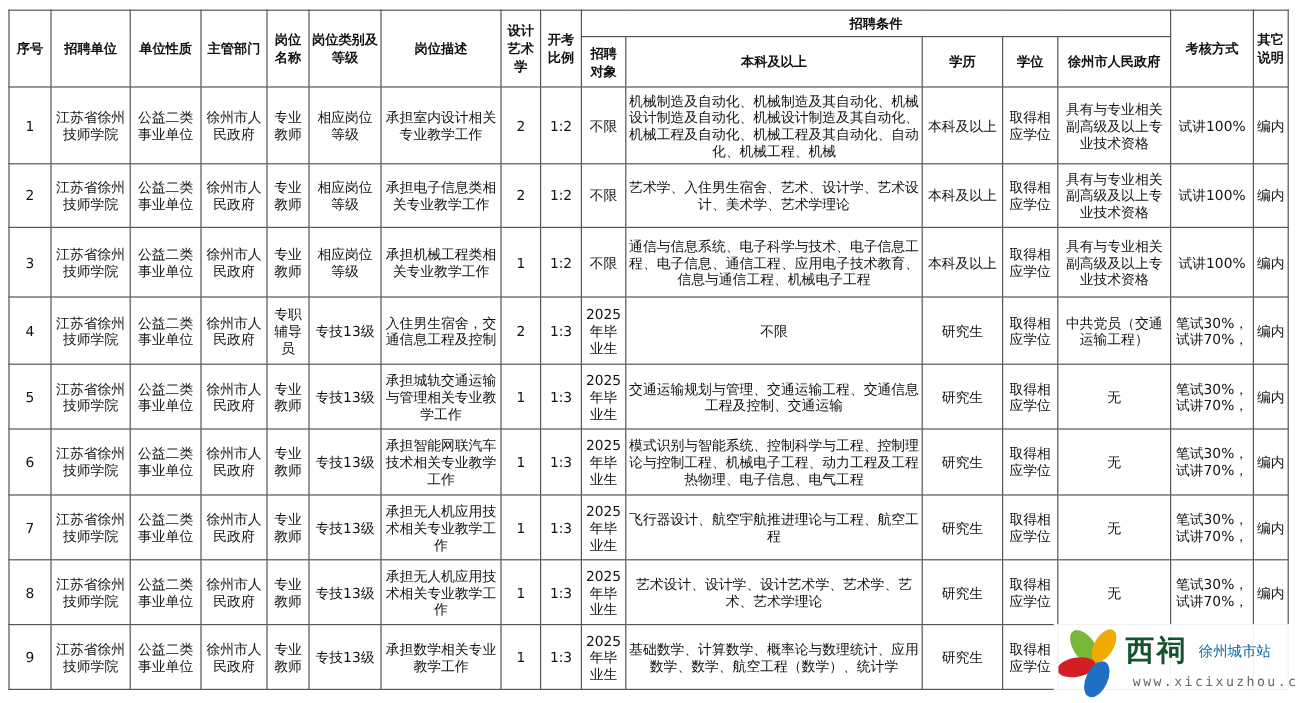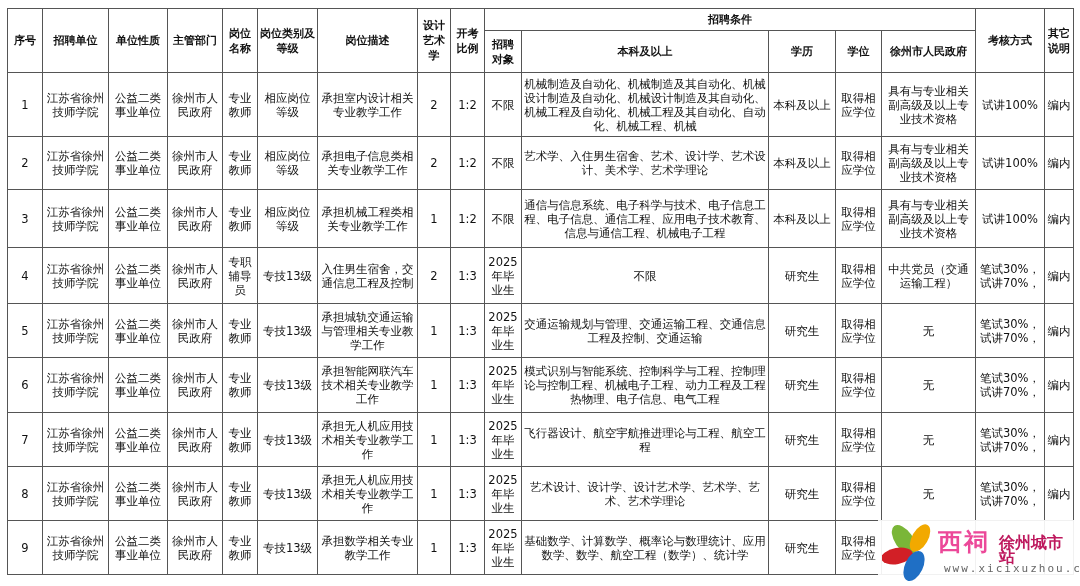--- a/index.html
+++ b/index.html
@@ -12,23 +12,23 @@
          font-weight: normal; overflow: hidden; }
   table.recruit th { font-weight: bold; font-size: 11px; line-height: 15px; }
   table.recruit tr.h1 { height: 22px; }
   table.recruit tr.h2 { height: 42px; }
   .major { text-align: center; font-size: 11.5px; }
   .small { font-size: 10.5px; }
   .watermark { position: absolute; left: 878px; top: 520px; width: 200px; height: 64px;
          background: rgba(255,255,255,0.92); }
   .wm-logo { position: absolute; left: 4px; top: 2px; width: 58px; height: 60px; }
   .wm-brand { position: absolute; left: 60px; top: 8px; font-family: "DejaVu Serif", serif;
-         font-weight: bold; color: #ec4899; font-size: 24px; letter-spacing: 2px; line-height: 28px; }
-  .wm-city { position: absolute; left: 121px; top: 16px; font-weight: bold; color: #be185d;
-         font-size: 16px; line-height: 14px; }
+         font-weight: bold; color: #14532d; font-size: 24px; letter-spacing: 2px; line-height: 28px; }
+  .wm-city { position: absolute; left: 121px; top: 16px; font-weight: normal; color: #0369a1;
+         font-size: 12px; line-height: 14px; }
   .wm-url { position: absolute; left: 66px; top: 42px; font-family: "DejaVu Sans Mono", monospace;
          color: #666; font-size: 11px; letter-spacing: 2px; }
 </style>
 </head>
 <body>
 
 <table class="recruit">
   <colgroup>
     <col style="width:35px">
       <col style="width:66px">

